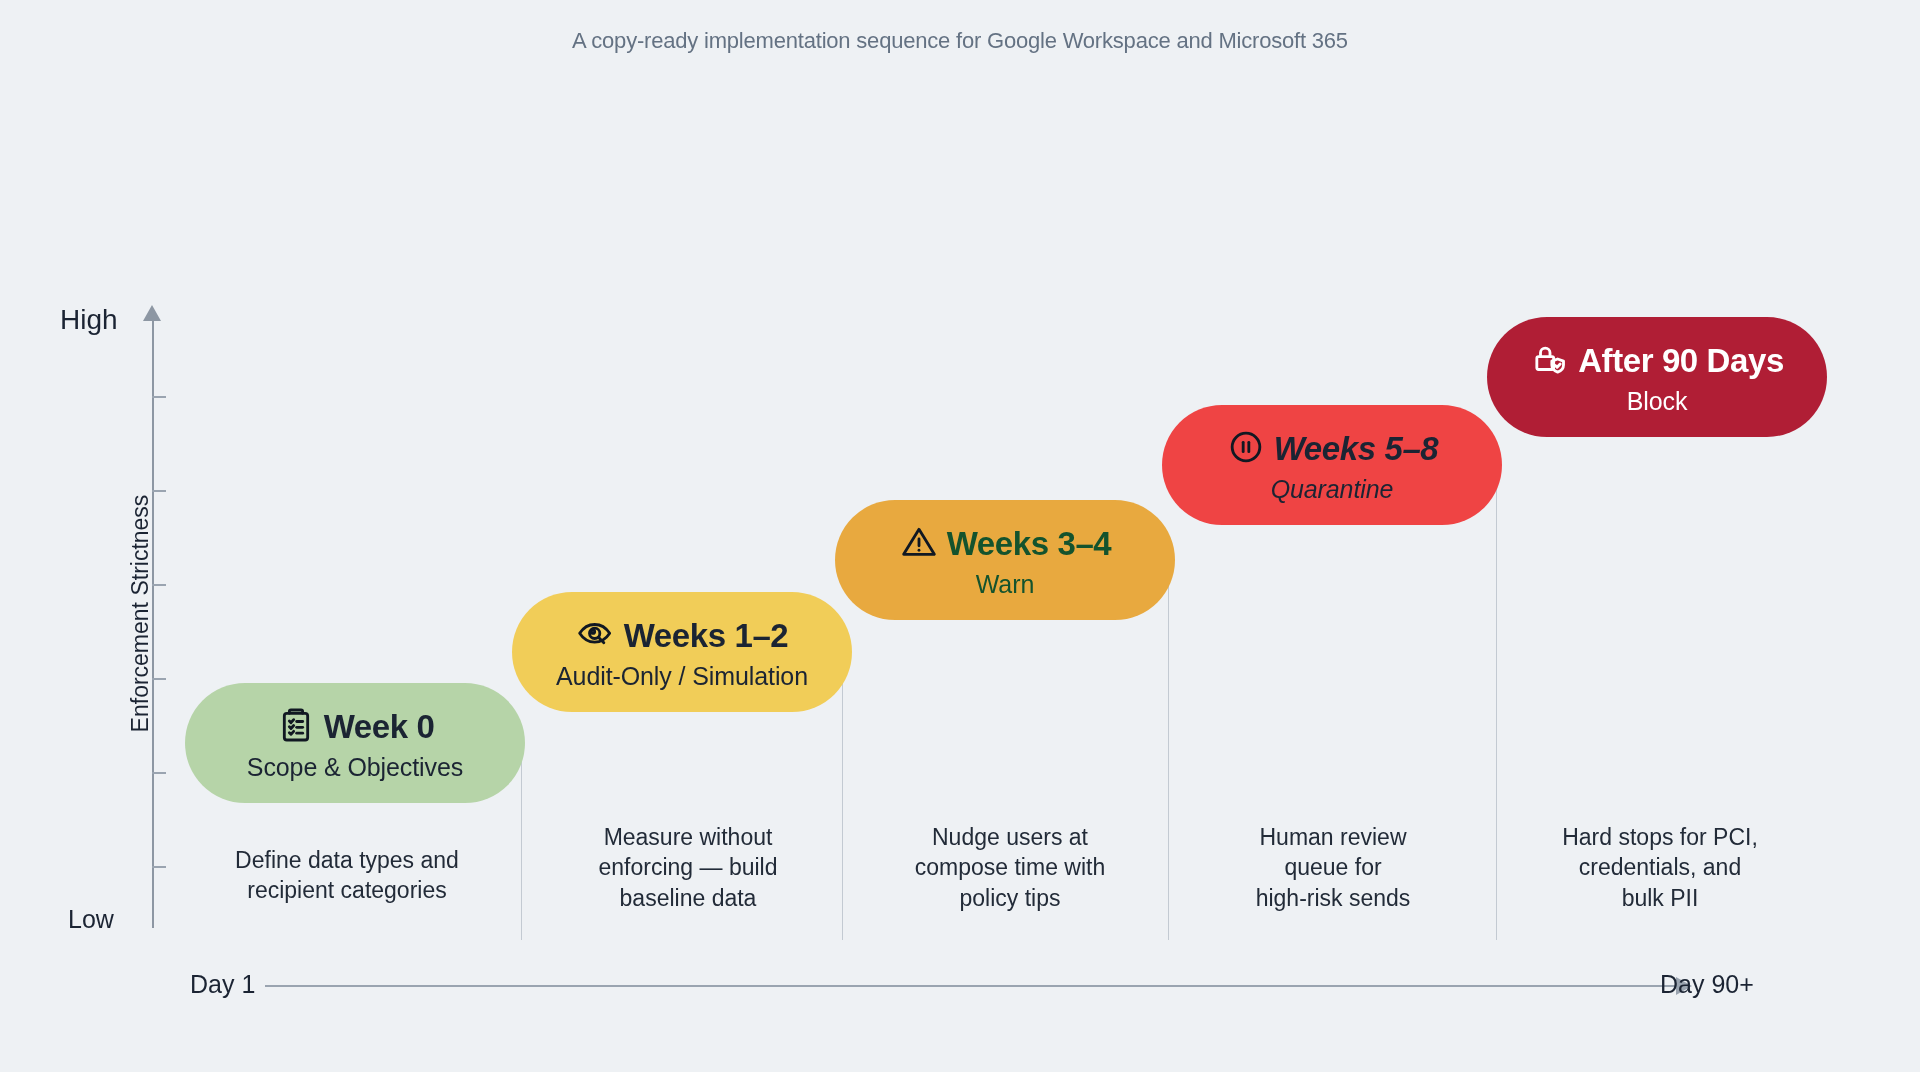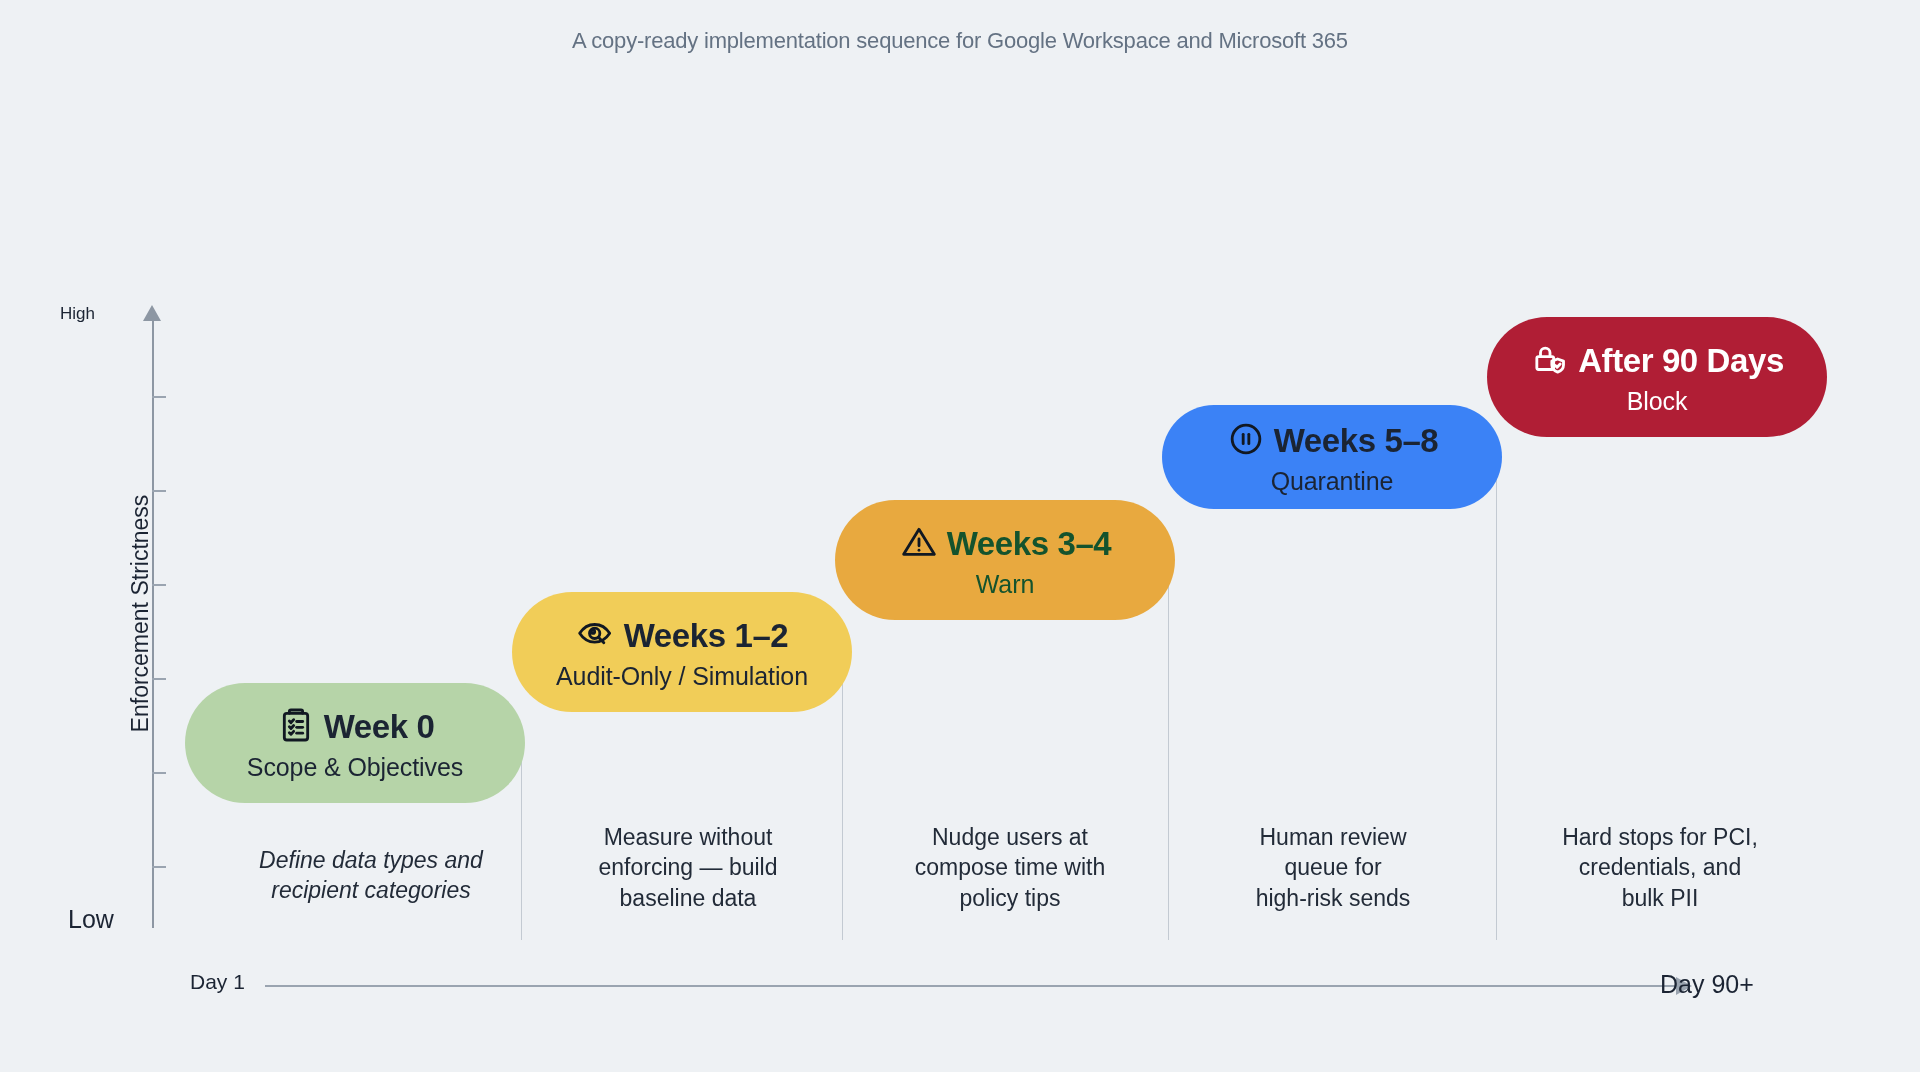--- a/index.html
+++ b/index.html
@@ -31,42 +31,42 @@
     position:absolute;left:152px;top:318px;width:2px;height:610px;
     background:#8d97a3;
   }
   .yaxis-arrow{
     position:absolute;left:143px;top:305px;width:0;height:0;
     border-left:9px solid transparent;border-right:9px solid transparent;
     border-bottom:16px solid #8d97a3;
   }
   .ytick{position:absolute;left:152px;width:14px;height:2px;background:#9aa4b0;}
   .ylabel-high{
-    position:absolute;left:60px;top:304px;font-size:17px;color:#1b2433;text-align:center;
+    position:absolute;left:60px;top:304px;font-size:28px;color:#1b2433;text-align:center;
   }
   .ylabel-low{
     position:absolute;left:68px;top:905px;font-size:25px;color:#1b2433;
   }
   .yaxis-title{
     position:absolute;left:-40px;top:600px;width:360px;text-align:center;
     font-size:23px;color:#1b2433;
     transform:rotate(-90deg);transform-origin:center center;
   }
 
   
   .xaxis-line{
     position:absolute;left:265px;top:985px;width:1415px;height:2px;
     background:#9aa4b0;
   }
   .xaxis-arrow{
     position:absolute;left:1676px;top:977px;width:0;height:0;
     border-top:9px solid transparent;border-bottom:9px solid transparent;
     border-left:16px solid #9aa4b0;
   }
-  .xlabel-start{position:absolute;left:190px;top:970px;font-size:21px;color:#1b2433;}
+  .xlabel-start{position:absolute;left:190px;top:970px;font-size:25px;color:#1b2433;}
   .xlabel-end{position:absolute;left:1660px;top:970px;font-size:25px;color:#1b2433;}
 
   
   .colsep{position:absolute;width:1px;background:#c3cad2;}
 
   
   .step{position:absolute;}
   .pill{
     position:absolute;
     border-radius:999px;
@@ -124,21 +124,21 @@
             <path d="M8 13.1l1 1 1.6-1.8"></path>
               <path d="M12.4 13.4H16"></path>
             <path d="M8 16.6l1 1 1.6-1.8"></path>
               <path d="M12.4 16.9H16"></path>
           </svg>
         </span>
         <span class="pill-label">Week 0</span>
       </div>
       <div class="pill-sub">Scope &amp; Objectives</div>
     </div>
-    <div class="caption" style="left:216px;top:845px;width:310px;font-style:italic;">Define data types and
+    <div class="caption" style="left:192px;top:845px;width:310px;">Define data types and
 recipient categories</div>
   </div>
 
   <div class="step">
     <div class="pill" style="left:512px;top:592px;width:340px;height:120px;background:#f1cd58;color:#1b2433;">
       <div class="pill-row">
         <span class="pill-icon">
           <svg width="40" height="40" viewBox="0 0 24 24" fill="none" stroke="#111822" stroke-width="1.7" stroke-linecap="round" stroke-linejoin="round">
             <path d="M2.2 11.6C4.4 8.2 7.7 6.3 11.2 6.3s6.8 1.9 9 5.3c-2.2 3.4-5.5 5.3-9 5.3s-6.8-1.9-9-5.3z"></path>
             <circle cx="11.2" cy="11.6" r="3.1"></circle>
@@ -168,21 +168,21 @@
         <span class="pill-label">Weeks 3–4</span>
       </div>
       <div class="pill-sub">Warn</div>
     </div>
     <div class="caption" style="left:855px;top:822px;width:310px;">Nudge users at
 compose time with
 policy tips</div>
   </div>
 
   <div class="step">
-    <div class="pill" style="left:1162px;top:405px;width:340px;height:104px;background:#3b82f6;color:#1b2433;">
+    <div class="pill" style="left:1162px;top:405px;width:340px;height:120px;background:#ef4444;color:#1b2433;font-style:italic;">
       <div class="pill-row">
         <span class="pill-icon">
           <svg width="40" height="40" viewBox="0 0 24 24" fill="none" stroke="#111822" stroke-width="1.7" stroke-linecap="round" stroke-linejoin="round">
             <circle cx="12" cy="12" r="8.3"></circle>
             <path d="M10.3 9.2v5.6"></path>
             <path d="M13.7 9.2v5.6"></path>
           </svg>
         </span>
         <span class="pill-label">Weeks 5–8</span>
       </div>

